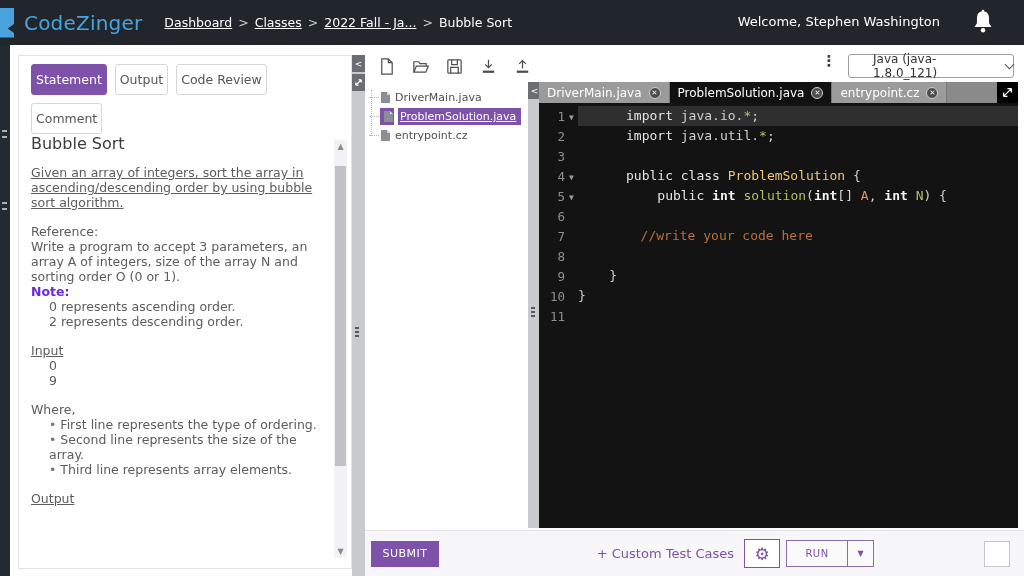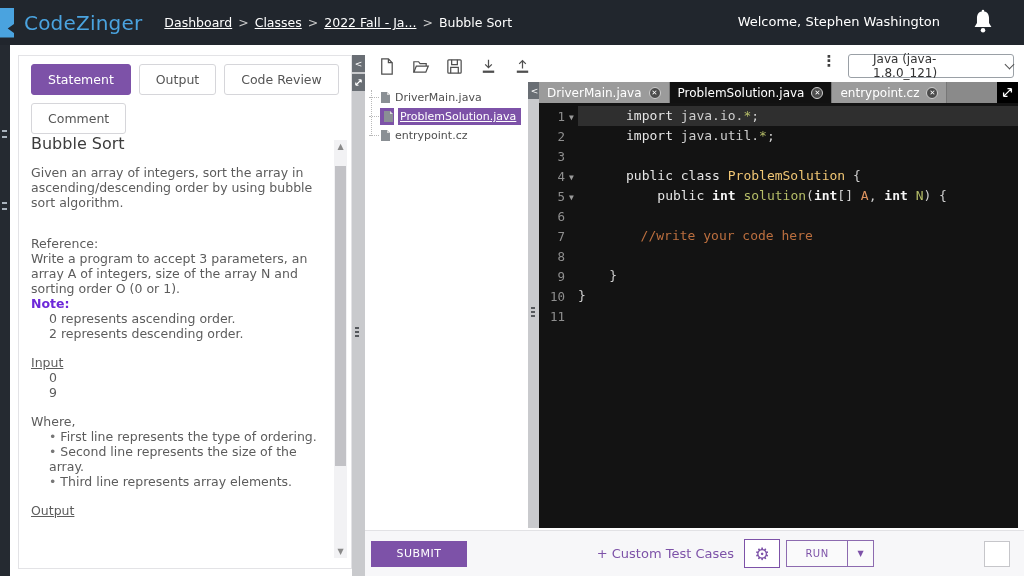--- a/index.html
+++ b/index.html
@@ -22,27 +22,27 @@
   
   #left-rail { position:absolute; left:0; top:45px; width:10px; height:531px; background:#252a31; }
   #left-rail i { display:block; width:5px; height:2px; background:#aab3bd; margin:0 0 4px 2px; }
   #left-rail i:first-child { margin-top:85px; }
   #left-rail i.gap { background:transparent; height:56px; }
 
   
   #left-panel { position:absolute; left:18px; top:55px; width:334px; height:514px;
                 background:#fff; border:1px solid #e3e3e6; }
   #left-tabs { padding:8px 10px 0 12px; display:flex; flex-wrap:wrap; gap:8px; }
-  .ltab { height:31px; padding:0 16px; font-size:12.5px; display:flex; align-items:center;
+  .ltab { height:31px; padding:0 4px; font-size:12.5px; display:flex; align-items:center;
           border:1px solid #d6d6da; border-radius:3px; background:#fff; color:#555; cursor:pointer; }
   .ltab.active { background:#7d52a8; border-color:#7d52a8; color:#fff; }
   #stmt-wrap { position:absolute; left:12px; top:80px; right:22px; bottom:6px; overflow:hidden;
                color:#5c5c5c; font-size:12.5px; line-height:15px; }
   #stmt-title { font-size:16px; color:#3c3c3c; margin-bottom:14px; }
-  .para { margin-bottom:26px; }
+  .para { margin-bottom:14px;text-decoration:underline; }
   #ref-link { color:#7a5fb5; word-break:break-all; cursor:pointer; text-decoration:none; display:block; margin-bottom:14px;}
   .lbl-bold { font-weight:bold; color:#6d28d9; }
   .ind { padding-left:18px; }
   .und { text-decoration:underline; }
   ul.blt { list-style:none; padding-left:18px; }
   ul.blt li:before { content:"• "; color:#777; }
   #stmt-scrollbar { position:absolute; right:4px; top:84px; width:13px; bottom:10px; background:#f2f2f4; }
   #stmt-scrollbar .arr { position:absolute; left:0; width:13px; height:13px; color:#8a8a8a;
                          font-size:8px; text-align:center; line-height:13px; cursor:pointer;}
   #stmt-scrollbar .arr.down { bottom:0; }
@@ -97,21 +97,21 @@
   .fold { width:13px; flex:none; color:#9a9a9a; font-size:8px; text-align:center; padding-top:2px;}
   .ctext { white-space:pre; flex:1; height:20px; line-height:20px; }
   .cline.activeline .ctext { background:#2f2f2f; }
   .tk-kw { color:#e5e5e5;padding-left:48px; } .tk-cls { color:#f0c674; } .tk-fn { color:#b5bd68; }
   .tk-ty { color:#f5f5f5; font-weight:bold; } .tk-prm { color:#de935f; }
   .tk-cm { color:#bc6f3f; } .tk-pl { color:#cfcfcf; } .tk-op { color:#b5bd68; }
 
   
   #bottom-bar { position:absolute; left:365px; top:530px; width:659px; height:46px; background:#f7f7f9;
                 border-top:1px solid #e2e2e5; display:flex; align-items:center; }
-  #submit-btn { margin-left:6px; width:96px; height:26px; background:#7d52a8; color:#fff; border:none;
+  #submit-btn { margin-left:6px; width:68px; height:26px; background:#7d52a8; color:#fff; border:none;
                 font-size:11px; letter-spacing:.5px; cursor:pointer; font-family:inherit; }
   #ctc { position:absolute; right:290px; font-size:13px; color:#7d52a8; cursor:pointer; }
   #gear-btn { position:absolute; right:244px; width:36px; height:29px; border:1px solid #7d52a8; background:#fff;
               color:#7d52a8; font-size:17px; display:flex; align-items:center; justify-content:center; cursor:pointer;}
   #run-group { position:absolute; right:150px; display:flex; height:27px; border:1px solid #8d6bb0; background:#fafafb; }
   #run-btn { width:60px; font-size:10px; color:#7d52a8; border:none; background:transparent;
              letter-spacing:.5px; cursor:pointer; font-family:inherit;}
   #run-caret { width:26px; border-left:1px solid #8d6bb0; display:flex; align-items:center; justify-content:center;
                color:#7d52a8; font-size:8px; cursor:pointer; }
   #mystery-box { position:absolute; right:14px; width:26px; height:26px; background:#fff; border:1px solid #c6c6ca; cursor:pointer;}

